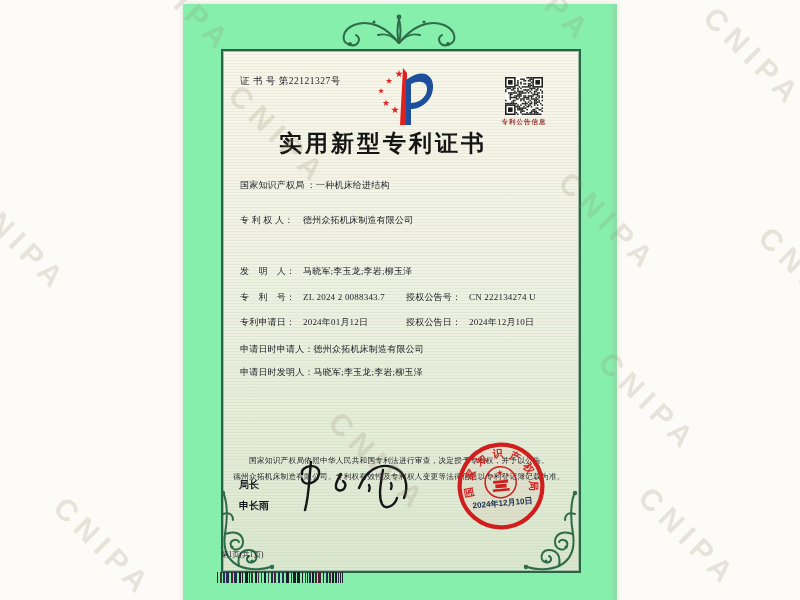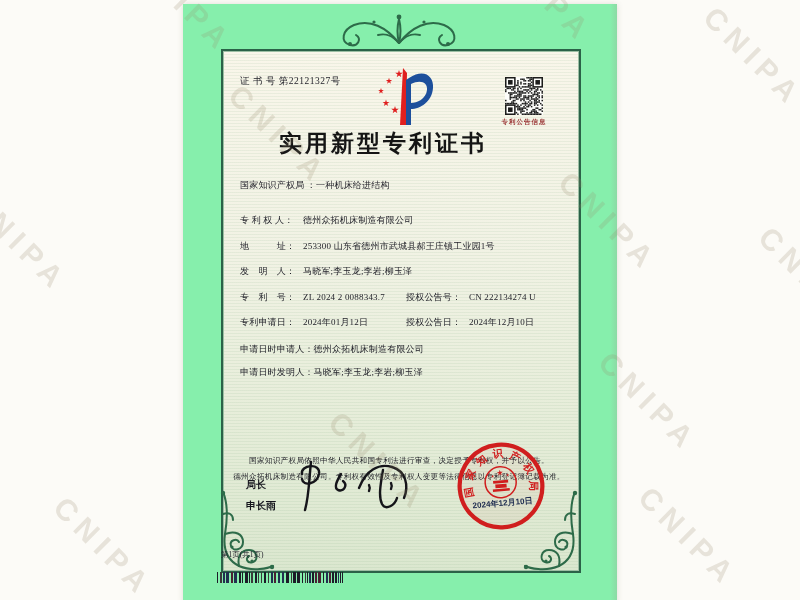--- a/index.html
+++ b/index.html
@@ -41,21 +41,21 @@
   .row .val{color:#23232b;}
   .pair-right{position:absolute;left:166px;top:0;}
   .r1{top:175px}.r2{top:210px}.r3{top:236px}.r4{top:261px}
   .r5{top:287px}.r6{top:312px}.r7{top:339px}.r8{top:362px}
 
   .legal{position:absolute;left:46px;width:340px;text-align:center;font-size:7.6px;
     color:#1c1c24;letter-spacing:.3px;margin-top:48px;}
   .legal1{top:404px}.legal2{top:420px}
 
   .director{position:absolute;left:56px;top:470px;font-size:10px;font-weight:bold;
-    color:#15151d;font-family:"Liberation Sans","DejaVu Sans",sans-serif;line-height:21px;margin-left:7px;}
+    color:#15151d;font-family:"Liberation Sans","DejaVu Sans",sans-serif;line-height:21px;}
 
   .signature{position:absolute;left:112px;top:448px;width:130px;height:64px;}
 
   .seal{position:absolute;left:271px;top:435px;width:94px;height:94px;
     transform:rotate(-5deg);}
 
   .footer-page{position:absolute;left:38px;top:546px;width:356px;
     font-size:7.5px;color:#20202a;}
 
   .barcode{position:absolute;left:34px;top:568px;width:128px;height:11px;}
@@ -397,23 +397,20 @@
       <div class="qr-caption">专利公告信息</div>
 
       <div class="title">实用新型专利证书</div>
 
       <div class="row r1">
         <span class="lbl">国家知识产权局 ：</span><span class="val">一种机床给进结构</span>
       </div>
       <div class="row r2">
         <span class="lbl">专 利 权 人：</span><span class="val">德州众拓机床制造有限公司</span>
       </div>
-      <div class="row r3">
-        <span class="lbl">地　　　址：</span><span class="val">253300 山东省德州市武城县郝王庄镇工业园1号</span>
-      </div>
       <div class="row r4">
         <span class="lbl">发　明　人：</span><span class="val">马晓军;李玉龙;李岩;柳玉泽</span>
       </div>
 
       <div class="row r5">
         <span class="lbl">专　利　号：</span><span class="val">ZL 2024 2 0088343.7</span>
         <span class="pair-right">
           <span class="lbl">授权公告号：</span><span class="val">CN 222134274 U</span>
         </span>
       </div>

